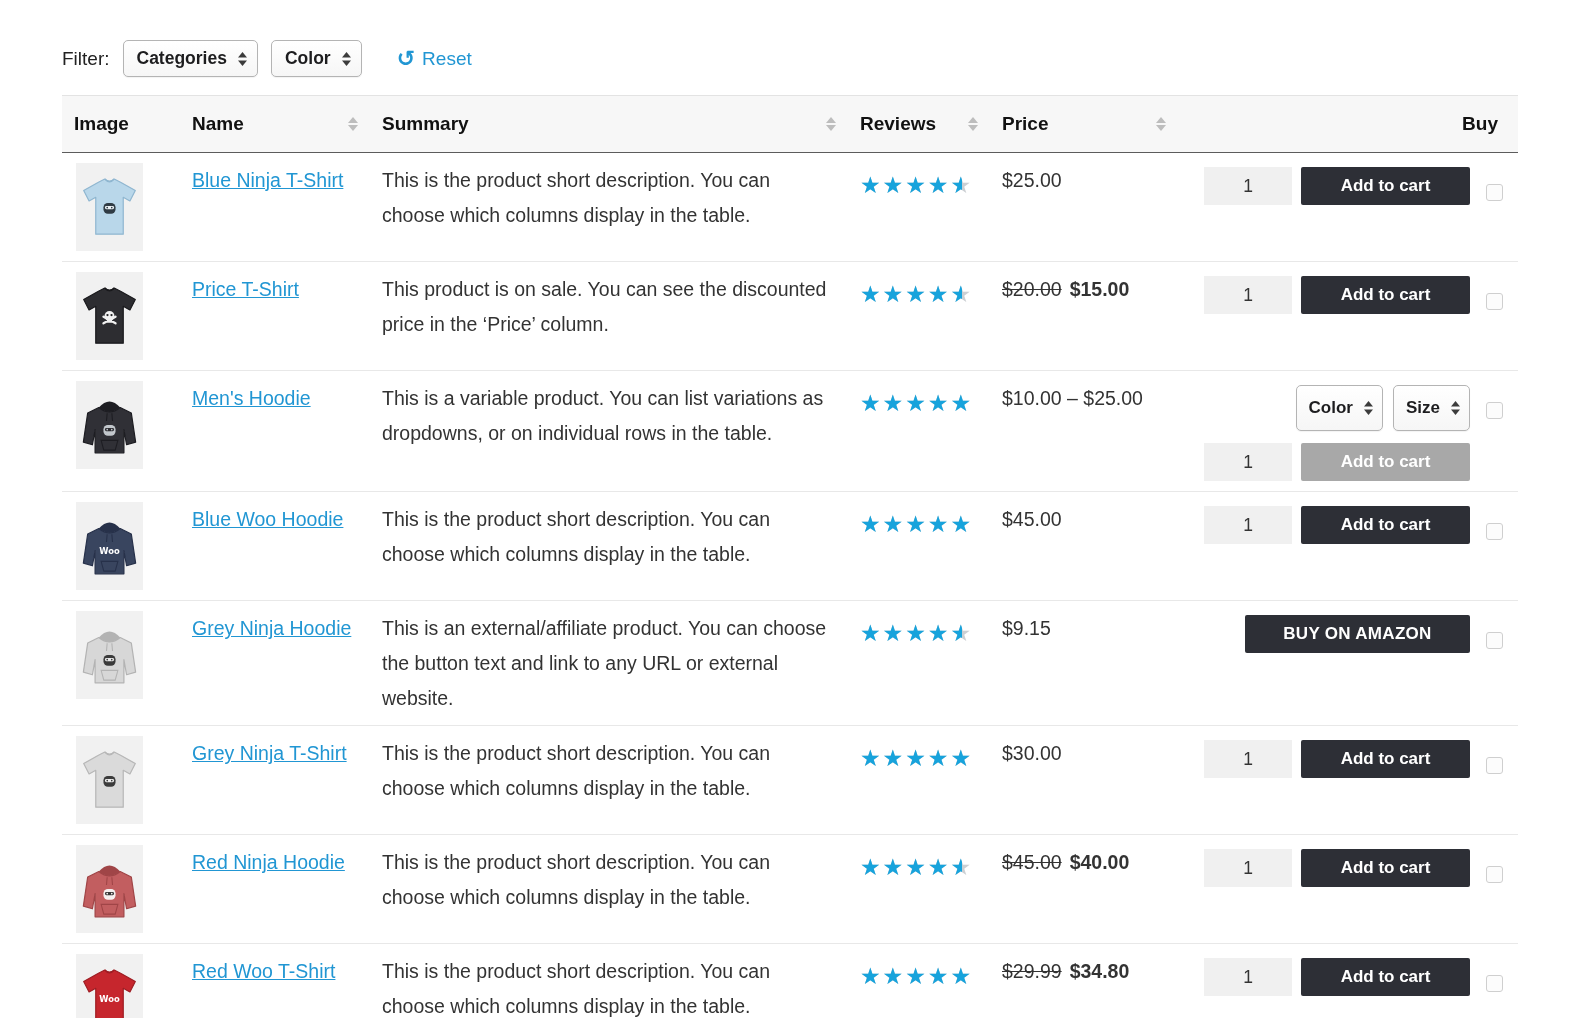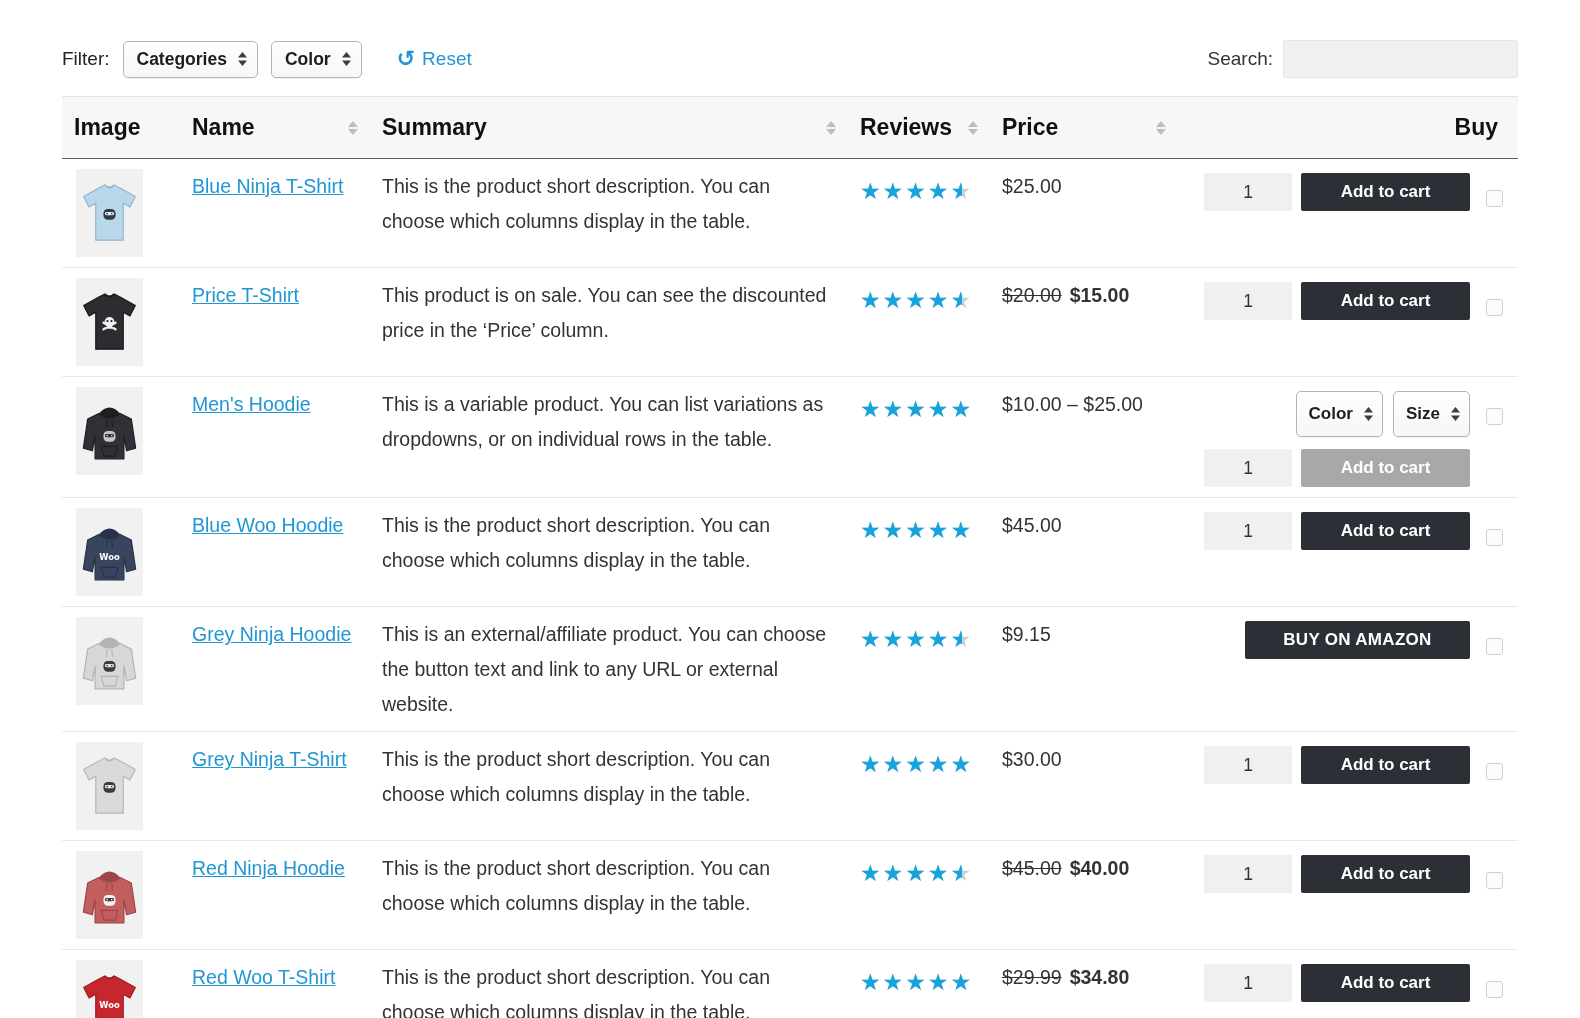--- a/index.html
+++ b/index.html
@@ -32,21 +32,21 @@
     text-decoration:none;margin-left:22px;cursor:pointer;}
   .reset-icon{font-size:22px;line-height:1;font-weight:bold;}
   .search-wrap{margin-left:auto;display:flex;align-items:center;gap:10px;}
   .search-input{width:235px;height:38px;background:#f0f0f0;border:1px solid #e6e6e6;
     border-radius:2px;font-size:17px;padding:0 10px;font-family:inherit;}
 
   
   table.products{width:100%;border-collapse:collapse;table-layout:fixed;}
   thead th{
     background:#f7f7f7;border-top:1px solid #e3e3e3;border-bottom:1px solid #5c5c5c;
-    padding:17px 12px;font-size:23px;color:#111;text-align:left;font-weight:bold;
+    padding:17px 12px;font-size:19px;color:#111;text-align:left;font-weight:bold;
   }
   .th-inner{display:flex;align-items:center;justify-content:space-between;gap:6px;}
   .th-buy .th-inner{justify-content:flex-end;padding-right:8px;}
   .sort-icon{display:inline-flex;flex-direction:column;gap:2px;cursor:pointer;}
   .sort-icon i{display:block;width:0;height:0;border-left:5px solid transparent;border-right:5px solid transparent;}
   .sort-icon .up{border-bottom:6px solid #bdbdbd;}
   .sort-icon .down{border-top:6px solid #bdbdbd;}
 
   tbody td{
     border-bottom:1px solid #e8e8e8;padding:10px 12px;vertical-align:top;
@@ -106,24 +106,20 @@
             <path d="M5.5 16 L1 10.5 H10 Z" fill="#3c3c3c"></path>
           </svg>
       </span>
     </div>
 
     <a class="reset-link">
       <span class="reset-icon">↺</span>
       <span>Reset</span>
     </a>
 
-    <div class="search-wrap">
-      <label class="search-label">Search:</label>
-      <input class="search-input" type="text" value="" style="">
-    </div>
   </div>
 
   <table class="products">
     <colgroup>
       <col style="width:118px">
         <col style="width:190px">
         <col style="width:478px">
       <col style="width:142px">
         <col style="width:188px">
         <col style="width:296px">

